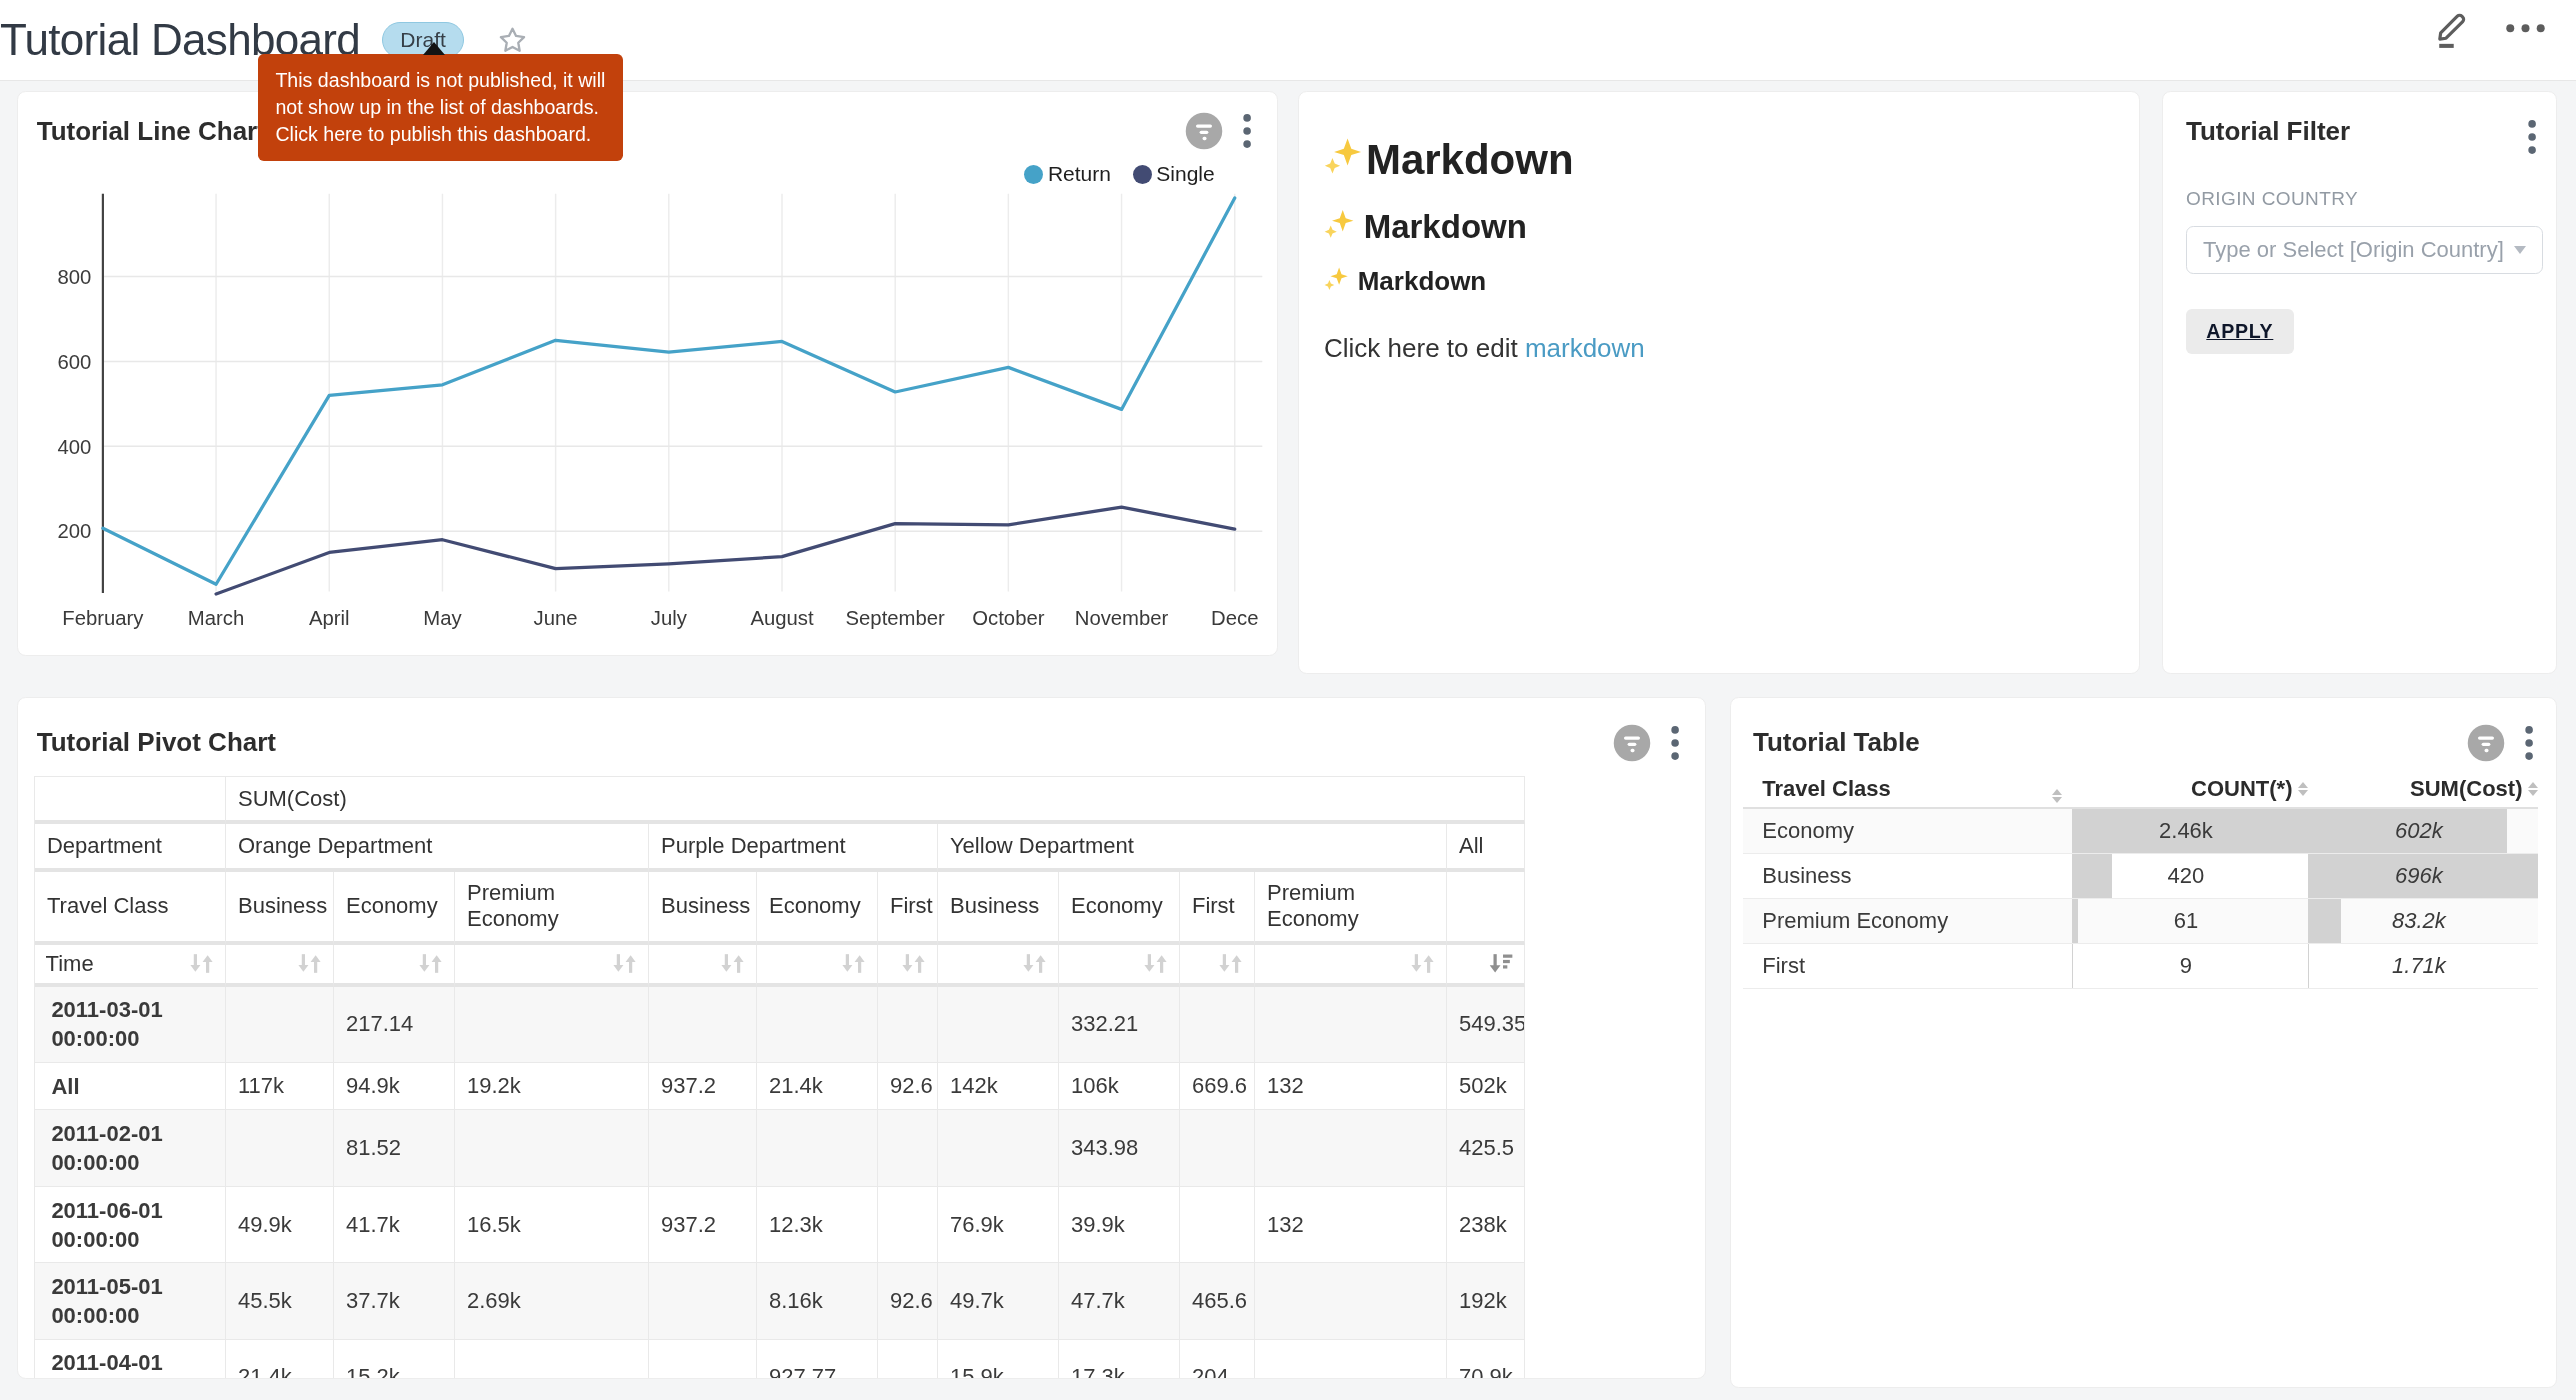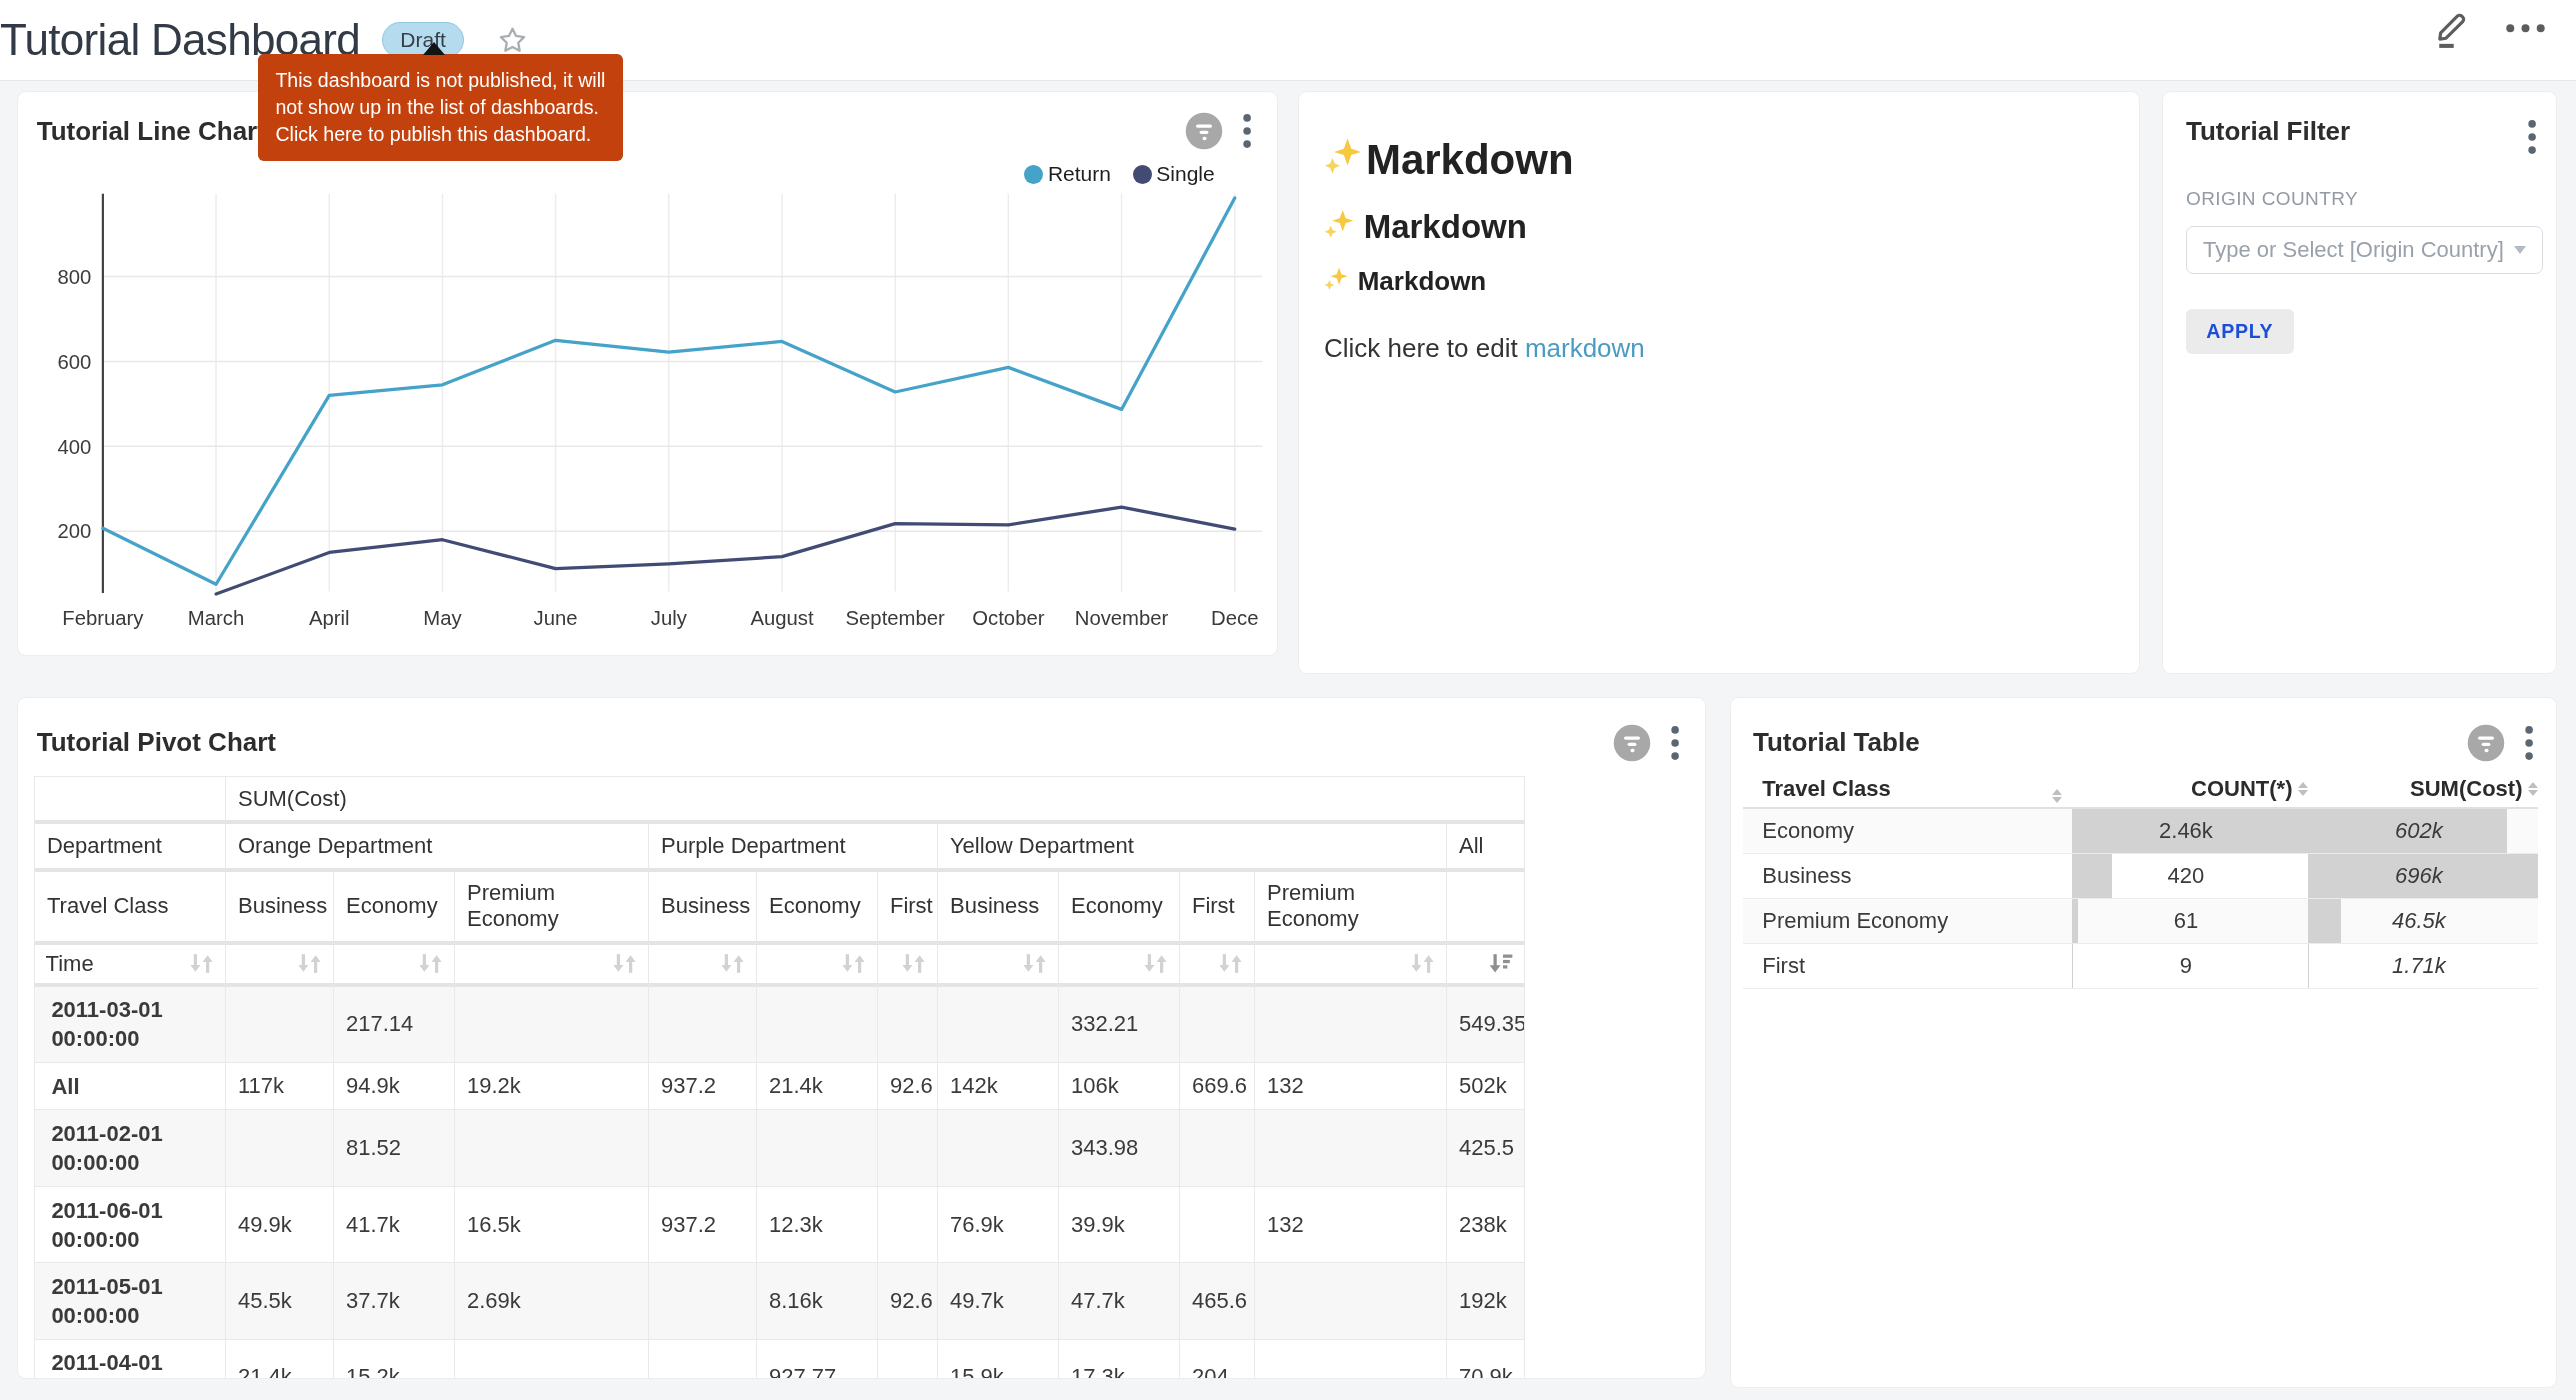--- a/index.html
+++ b/index.html
@@ -64,22 +64,22 @@
   #panel-filter .panel-icons{right:19px;top:26px;}
   .filter-field-label{font-size:19px;font-weight:500;color:#929aa3;letter-spacing:0.4px;margin-top:41px;}
   .filter-select{
     margin-top:16px;width:357px;height:48px;border:1.5px solid #d8dce1;border-radius:7.3px;
     display:flex;align-items:center;padding:0 16px;box-sizing:border-box;cursor:pointer;
   }
   .filter-select .ph-text{font-size:22px;color:#99a1ab;}
   .sel-caret{margin-left:auto;width:0;height:0;border-left:6.5px solid transparent;border-right:6.5px solid transparent;border-top:8px solid #b4bac2;}
   .apply-btn{
     margin-top:35px;display:inline-block;background:#ebebeb;border:none;border-radius:5.8px;
-    padding:11px 20.3px;font-size:19.6px;font-weight:600;letter-spacing:0.7px;color:#1d4ed8;
-    font-family:"Liberation Sans",sans-serif;cursor:pointer;
+    padding:11px 20.3px;font-size:19.6px;font-weight:600;letter-spacing:0.7px;color:#0f172a;
+    font-family:"Liberation Sans",sans-serif;cursor:pointer;text-decoration:underline;
   }
   
   #panel-pivot .panel-title{position:absolute;left:19px;top:29px;}
   #panel-pivot .panel-icons{right:25px;top:26px;}
   #pivot-wrap{position:absolute;left:16.7px;top:78px;}
   table.pivot{border-collapse:separate;border-spacing:0;table-layout:fixed;width:1490px;
     border-top:1.5px solid #e9e9e9;border-left:1.5px solid #e9e9e9;font-size:22px;color:#3a3a3a;}
   table.pivot td{border-right:1.5px solid #e9e9e9;border-bottom:1.5px solid #e9e9e9;
     padding:8.7px 11.6px;vertical-align:middle;overflow:hidden;background:#fff;}
   table.pivot tr.hdr td{border-bottom:4.4px solid #e4e4e4;font-weight:500;color:#333;padding:8.7px 11.6px;}
@@ -610,21 +610,21 @@
         </span>
       </div>
       <div class="sum-row striped">
         <span class="c1">Premium Economy</span>
         <span class="c2 sum-cell">
           <span class="data-bar" style="width:5.9px;background:#d2d2d2"></span>
           <span class="sum-val">61</span>
         </span>
         <span class="c3 sum-cell">
           <span class="data-bar" style="width:33px;background:#d2d2d2"></span>
-          <span class="sum-val">46.5k</span>
+          <span class="sum-val">83.2k</span>
         </span>
       </div>
       <div class="sum-row ">
         <span class="c1">First</span>
         <span class="c2 sum-cell">
           <span class="data-bar" style="width:0.9px;background:#d2d2d2"></span>
           <span class="sum-val">9</span>
         </span>
         <span class="c3 sum-cell">
           <span class="data-bar" style="width:0.6px;background:#d2d2d2"></span>

